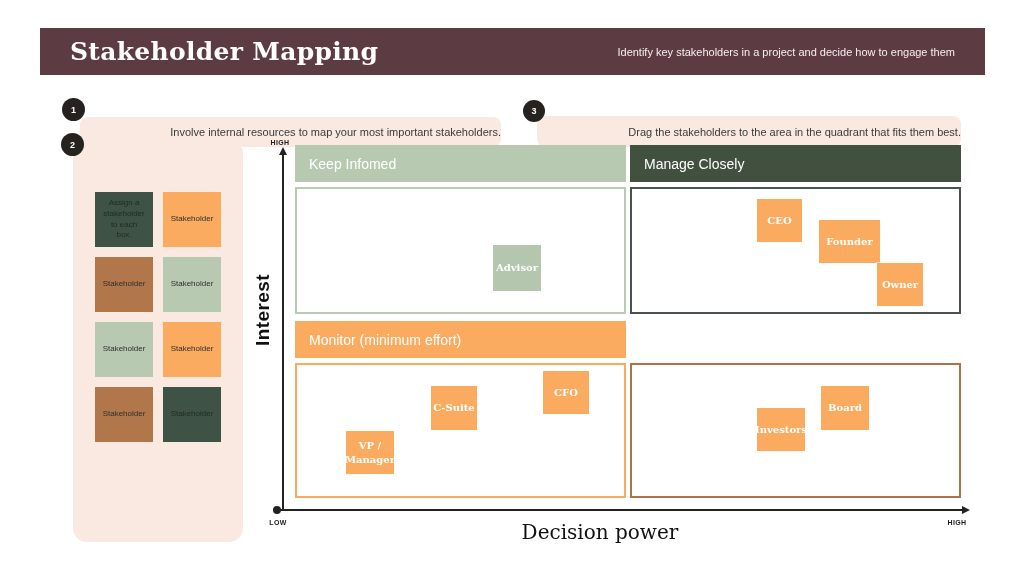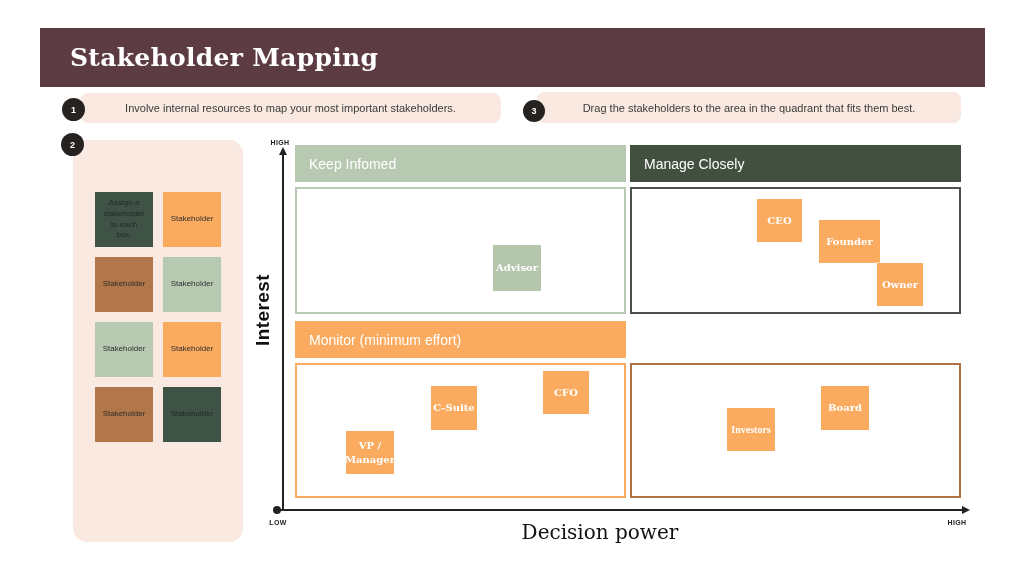--- a/index.html
+++ b/index.html
@@ -2,32 +2,32 @@
 <html><head>
 <meta charset="utf-8">
 <style>
   html,body{margin:0;padding:0;background:#ffffff;}
   .canvas{
     position:relative;width:1024px;height:576px;background:#ffffff;overflow:hidden;
     font-family:"Liberation Sans", sans-serif;color:#222;
   }
   
   .topbar{
-    position:absolute;left:40px;top:28px;width:945px;height:59px;background:#5c3b43;
+    position:absolute;left:40px;top:28px;width:945px;height:47px;background:#5c3b43;
     display:flex;align-items:center;justify-content:space-between;box-sizing:border-box;
     padding:0 30px;
   }
   .topbar h1{
     margin:0;font-family:"DejaVu Serif", serif;font-weight:bold;font-size:25px;color:#fff;letter-spacing:.3px;
   }
   .topbar .subtitle{font-size:11px;color:#f7efef;}
   
   .pill{
-    position:absolute;background:#f9e9e1;border-radius:8px;display:flex;align-items:center;justify-content:center;
-    font-size:11px;color:#3a3a3a;text-align:center;
+    position:absolute;background:#f9e9e1;border-radius:8px;display:flex;align-items:center;justify-content:flex-end;
+    font-size:11px;color:#3a3a3a;text-align:center;margin-top:24px;
   }
   .pill1{left:80px;top:93px;width:421px;height:30px;}
   .pill3{left:537px;top:92px;width:424px;height:31px;}
   .badge{
     position:absolute;width:23px;height:23px;border-radius:50%;background:#262220;color:#fff;
     display:flex;align-items:center;justify-content:center;font-size:9px;font-weight:bold;z-index:5;
   }
   .badge1{left:62px;top:98px;}
   .badge2{left:61px;top:133px;}
   .badge3{left:523px;top:100px;width:22px;height:22px;}
@@ -94,20 +94,21 @@
     padding:2px;box-sizing:border-box;box-shadow:0 0 0 1px rgba(255,255,255,.55);
   }
 </style>
 </head>
 <body>
 
 <div class="canvas">
 
   <header class="topbar">
     <h1>Stakeholder Mapping</h1>
+    <div class="subtitle">Identify key stakeholders in a project and decide how to engage them</div>
   </header>
 
   <div class="pill pill1">
     <span>Involve internal resources to map your most important stakeholders.</span>
   </div>
   <div class="badge badge1">1</div>
 
   <div class="pill pill3">
     <span>Drag the stakeholders to the area in the quadrant that fits them best.</span>
   </div>
@@ -154,17 +155,17 @@
   <div class="qbox qbox-br"></div>
 
   <div>
       <div class="card card-green" style="left: 493px; top: 245px; width: 48px; height: 46px;">Advisor</div>
       <div class="card orange" style="left: 757px; top: 199px; width: 45px; height: 43px;">CEO</div>
       <div class="card orange" style="left: 819px; top: 220px; width: 61px; height: 43px;">Founder</div>
       <div class="card orange" style="left: 877px; top: 263px; width: 46px; height: 43px;">Owner</div>
       <div class="card orange" style="left: 543px; top: 371px; width: 46px; height: 43px;">CFO</div>
       <div class="card orange" style="left: 431px; top: 386px; width: 46px; height: 44px;">C-Suite</div>
       <div class="card orange" style="left: 346px; top: 431px; width: 48px; height: 43px;">VP / Manager</div>
-      <div class="card orange" style="left: 727px; top: 408px; width: 48px; height: 43px; font-family: Liberation Serif, serif;">Investors</div>
+      <div class="card orange" style="left: 757px; top: 408px; width: 48px; height: 43px;">Investors</div>
       <div class="card orange" style="left: 821px; top: 386px; width: 48px; height: 44px;">Board</div>
     </div>
 
 </div>
 
 </body></html>

